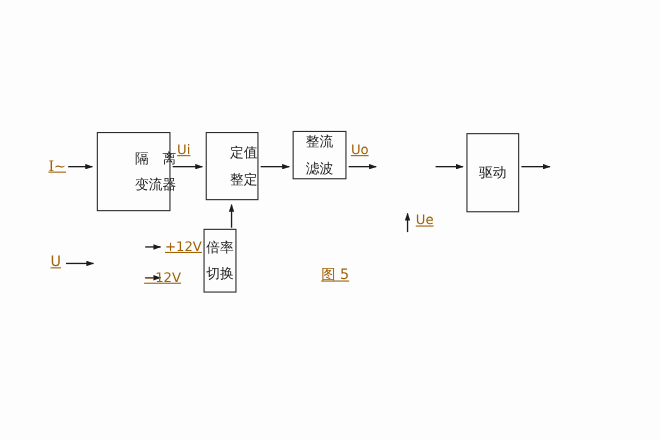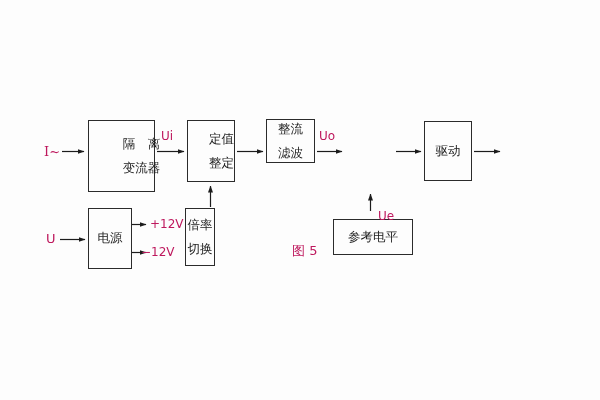--- a/index.html
+++ b/index.html
@@ -14,33 +14,33 @@
     display:flex; flex-direction:column;
     align-items:center; justify-content:center;
     gap:11px;
     font-size:12.5px; line-height:1; color:#1c1c1c;
     white-space:nowrap;
   }
   #b-isolation { left:88px;  top:120px; width:67px; height:72px;padding-left:40px; }
   #b-setting   { left:187px; top:120px; width:48px; height:62px;align-items:flex-end; }
   #b-rectify   { left:266px; top:119px; width:49px; height:44px;text-align:right; }
   #b-level     { left:345px; top:120px; width:49px; height:61px; }
-  #b-drive     { left:424px; top:121px; width:48px; height:60px; }
+  #b-drive     { left:424px; top:121px; width:48px; height:72px; }
   #b-relay     { left:503px; top:122px; width:60px; height:59px; }
   #b-power     { left:88px;  top:208px; width:44px; height:61px; }
   #b-ratio     { left:185px; top:208px; width:30px; height:58px; }
   #b-reference { left:333px; top:219px; width:80px; height:36px; }
-  .lbl { position:absolute; font-size:12px; line-height:1; color:#be185d; white-space:nowrap; }
+  .lbl { position:absolute; font-size:12px; line-height:1; color:#a16207; white-space:nowrap;text-decoration:underline; }
   #l-i   { left:44px;  top:145px; font-size:13px; font-family:"DejaVu Serif","Liberation Serif",serif; }
   #l-u   { left:46px;  top:232px; font-size:13px; }
   #l-ui  { left:161px; top:130px; }
   #l-uo  { left:319px; top:130px; }
-  #l-ue  { left:378px; top:210px; }
+  #l-ue  { left:378px; top:194px; }
   #l-p12 { left:150px; top:218px; }
-  #l-m12 { left:141px; top:246px;text-align:right; }
+  #l-m12 { left:131px; top:246px;text-align:right; }
   #l-caption { left:292px; top:244px; font-size:13px; }
 </style>
 </head>
 <body>
 
 <div class="stage">
 
   <svg class="wires" width="600" height="400" viewBox="0 0 600 400">
     <defs>
       <marker id="ah" markerWidth="7" markerHeight="5" refX="6.5" refY="2.5" orient="auto" markerUnits="userSpaceOnUse">
@@ -74,32 +74,26 @@
     <span>整流</span>
     <span>滤波</span>
   </div>
 
 
   <div class="block" id="b-drive">
     <span>驱动</span>
   </div>
 
 
-  <div class="block" id="b-power">
-    <span>电源</span>
-  </div>
 
   <div class="block" id="b-ratio">
     <span>倍率</span>
     <span>切换</span>
   </div>
 
-  <div class="block" id="b-reference">
-    <span>参考电平</span>
-  </div>
 
   <span class="lbl" id="l-i">I~</span>
   <span class="lbl" id="l-u">U</span>
   <span class="lbl" id="l-ui">Ui</span>
   <span class="lbl" id="l-uo">Uo</span>
   <span class="lbl" id="l-ue">Ue</span>
   <span class="lbl" id="l-p12">+12V</span>
   <span class="lbl" id="l-m12">−12V</span>
   <span class="lbl" id="l-caption">图 5</span>
 

